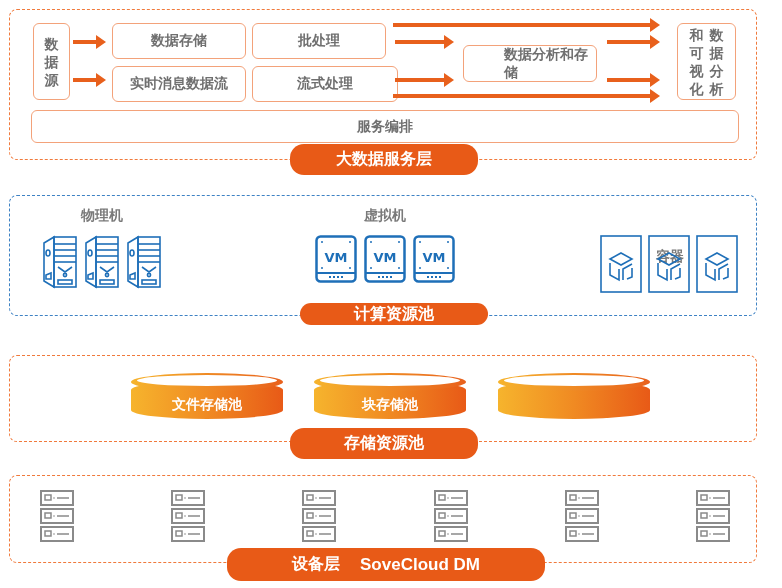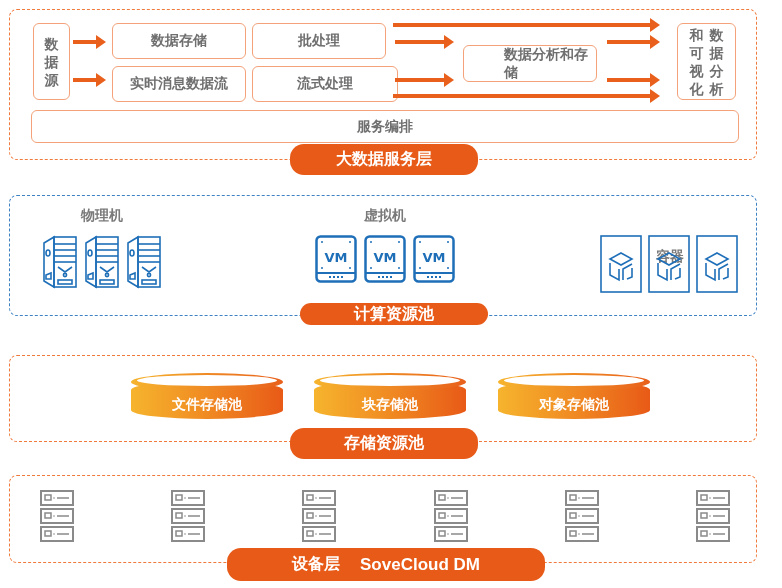--- a/index.html
+++ b/index.html
@@ -208,21 +208,20 @@
   <div class="txt">文件存储池</div>
 </div>
 <div class="cyl" style="left:314px;top:373px;">
   <div class="body"></div>
     <div class="top"></div>
   <div class="txt">块存储池</div>
 </div>
 <div class="cyl" style="left:498px;top:373px;">
   <div class="body"></div>
     <div class="top"></div>
-  <div class="txt">对象存储池</div>
 </div>
 
 <div class="abs pill" style="left:290px;top:428px;width:188px;height:31px;text-align:right;">
   <span>存储资源池</span>
 </div>
 
 <div class="abs dash-orange" style="left:9px;top:475px;width:748px;height:88px;"></div>
 
 <div id="rack-row" style="position:absolute;left:40px;top:490px;width:690px;display:flex;justify-content:space-between;">
     <svg width="34" height="52" viewBox="0 0 34 52">

